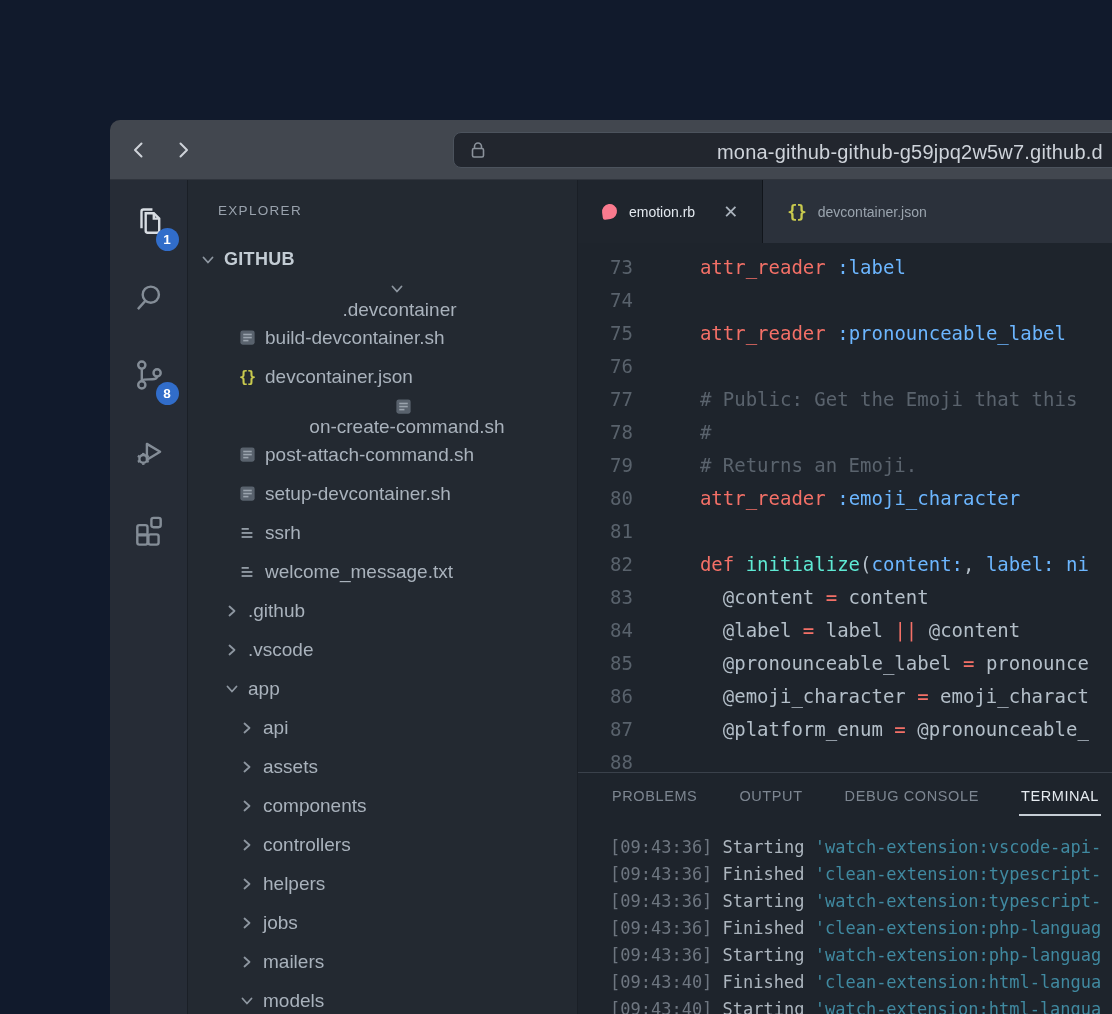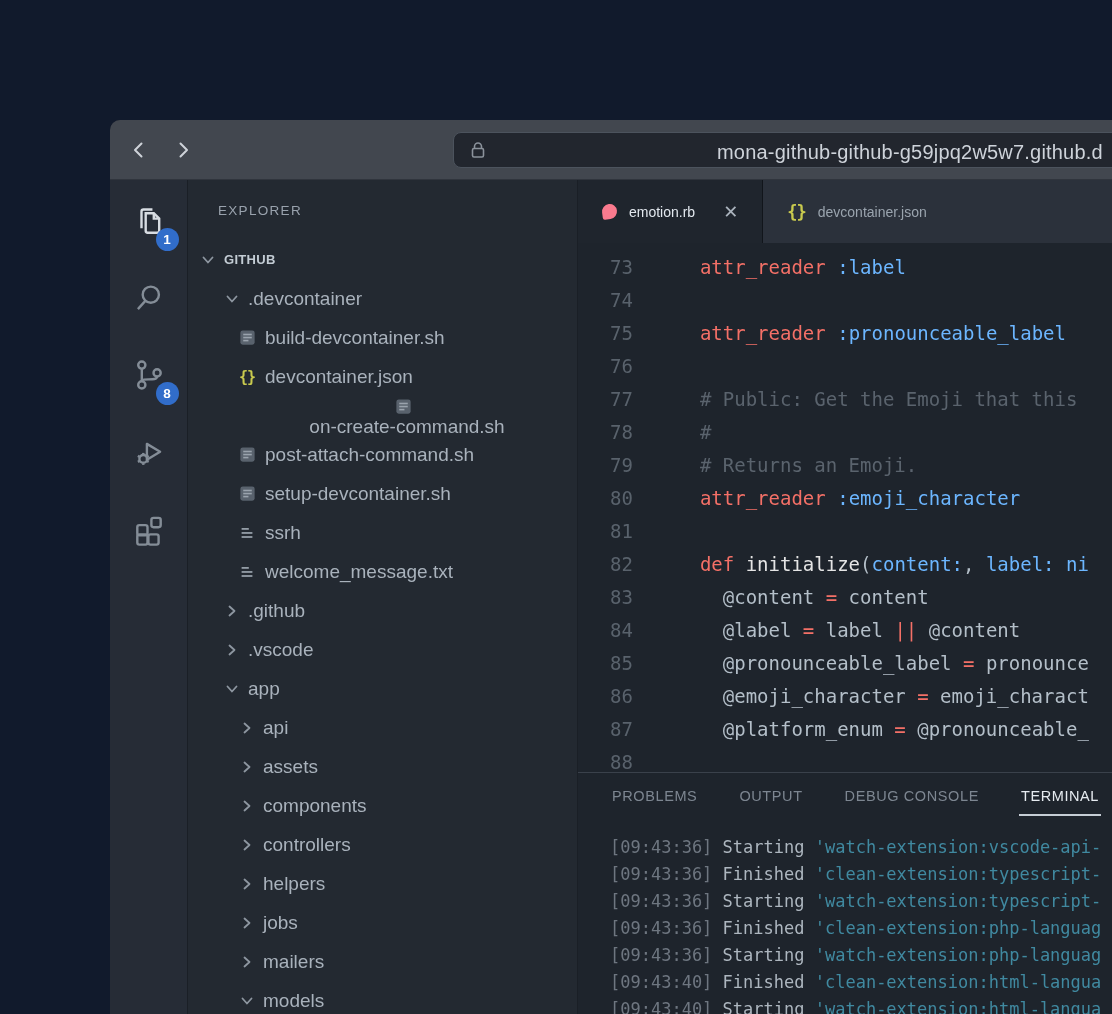--- a/index.html
+++ b/index.html
@@ -43,21 +43,21 @@
   .sidebar-header { height:60px; display:flex; align-items:center; padding-left:30px; }
   .sidebar-header span { font-size:13.5px; letter-spacing:1.3px; color:#99a2ad; }
   .tree-row { height:39px; display:flex; align-items:center; cursor:pointer; }
   .twisty { width:20px; height:20px; margin-right:6px; display:flex; align-items:center;
             justify-content:center; flex:0 0 auto; }
   .twisty svg { stroke:#8d96a0; fill:none; stroke-width:1.8; }
   .twisty.expanded svg { transform:rotate(90deg); }
   .ficon { width:20px; height:20px; margin-right:8px; display:flex; align-items:center;
            justify-content:center; flex:0 0 auto; }
   .tlabel { font-size:19px; color:#a9b2bc; white-space:nowrap; }
-  .tree-row.root .tlabel { font-size:13px; font-weight:700; color:#c3ccd4; letter-spacing:.3px; }
+  .tree-row.root .tlabel { font-size:18px; font-weight:700; color:#c3ccd4; letter-spacing:.3px; }
   .json-glyph { color:#c9ca4e; font-weight:700; font-size:15px; font-family:"DejaVu Sans Mono", monospace; letter-spacing:-1px; }
   .ruby-blob { width:15px; height:15px; background:#fa7a8e; border-radius:52% 48% 50% 14%; transform:rotate(-8deg); }
 
   
   .editor-region { flex:1; display:flex; flex-direction:column; min-width:0; background:#1e242c; }
   .tabbar { height:63px; background:#171c24; display:flex; flex:0 0 auto; }
   .tab { display:flex; align-items:center; padding:0 24px; cursor:pointer; border-right:1px solid #11151b; }
   .tab.active { background:#1f252d; }
   .tab.inactive { background:#2b313b; flex:1; }
   .tab-label { font-size:14px; margin-left:12px; }
@@ -67,21 +67,21 @@
   .tab .json-glyph { font-size:17px; }
 
   .code { flex:1; padding-top:7px; font-family:"DejaVu Sans Mono", monospace; font-size:19px;
           overflow:hidden; cursor:text; }
   .code-line { height:33px; display:flex; white-space:pre; align-items:center; }
   .ln { width:55px; text-align:right; color:#59626c; flex:0 0 auto; }
   .code-text { margin-left:44px; }
   .tok-plain { color:#b4bfc9; }
   .tok-red { color:#f47067;text-align:right; }
   .tok-blue { color:#6cb6ff; }
-  .tok-purple { color:#e5e5e5; }
+  .tok-purple { color:#5eead4; }
   .tok-comment { color:#5a636d; }
 
   
   .panel { height:250px; flex:0 0 auto; border-top:1px solid #3a414b; background:#1e242c; }
   .panel-tabs { height:52px; display:flex; align-items:center; padding-left:32px; gap:38px; }
   .panel-tab { font-size:14.5px; letter-spacing:.6px; color:#7d8691; cursor:pointer;
                padding:6px 2px 10px; border-bottom:2px solid transparent; }
   .panel-tab.active { color:#e6ebf0; border-bottom-color:#c6cdd5; }
   .terminal { padding:8px 0 0 32px; font-family:"DejaVu Sans Mono", monospace; font-size:17px; }
   .term-line { height:27px; display:flex; align-items:center; white-space:pre; }
@@ -169,21 +169,21 @@
       </div>
       <div id="tree">
           <div class="tree-row root" style="padding-left: 10px;">
             <span class="twisty expanded">
               <svg width="16" height="16" viewBox="0 0 16 16">
                 <polyline points="5.5,3.5 10.5,8 5.5,12.5" stroke-linecap="round" stroke-linejoin="round"></polyline>
               </svg>
             </span>
             <span class="tlabel">GITHUB</span>
           </div>
-          <div class="tree-row" style="padding-left: 34px;">
+          <div class="tree-row" style="padding-left: 34px; flex-direction: column;">
             <span class="twisty expanded">
               <svg width="16" height="16" viewBox="0 0 16 16">
                 <polyline points="5.5,3.5 10.5,8 5.5,12.5" stroke-linecap="round" stroke-linejoin="round"></polyline>
               </svg>
             </span>
             <span class="tlabel">.devcontainer</span>
           </div>
           <div class="tree-row" style="padding-left: 49px;">
             <span class="ficon">
               <svg width="19" height="19" viewBox="0 0 20 20">

